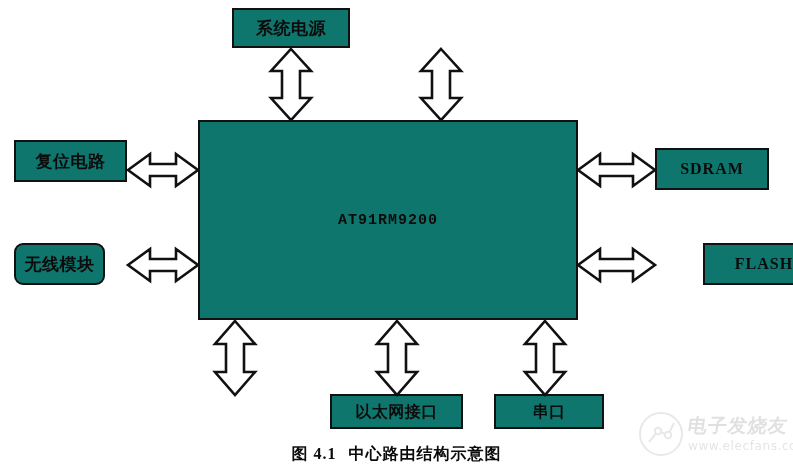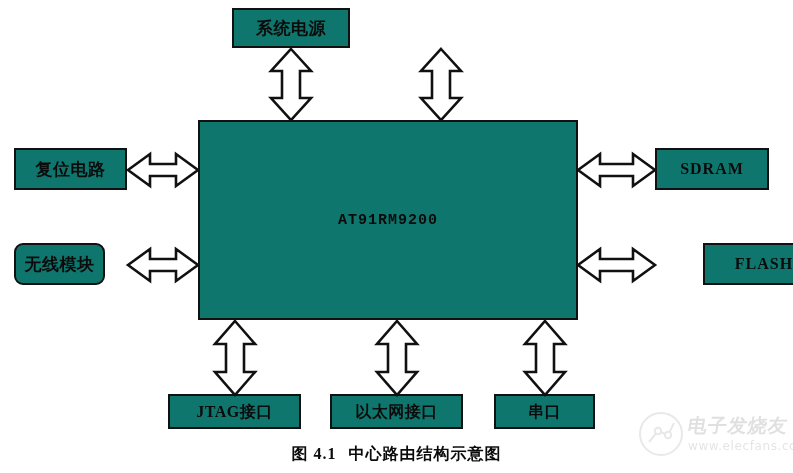--- a/index.html
+++ b/index.html
@@ -69,21 +69,21 @@
     left: 377px;
     top: 8px;
     width: 127px;
     height: 40px;
     font-size: 17px;
   }
 
   
   #node-reset {
     left: 14px;
-    top: 148px;
+    top: 140px;
     width: 113px;
     height: 42px;
     font-size: 17px;
   }
   #node-wireless {
     left: 14px;
     top: 243px;
     width: 91px;
     height: 42px;
     font-size: 17px;
@@ -121,21 +121,21 @@
     left: 330px;
     top: 394px;
     width: 133px;
     height: 35px;
     font-size: 16px;
     align-items: center;
   }
   #node-serial {
     left: 494px;
     top: 394px;
-    width: 101px;
+    width: 110px;
     height: 35px;
     font-size: 16px;
   }
 
   .connector {
     position: absolute;
   }
   .connector svg {
     display: block;
     overflow: visible;
@@ -232,23 +232,20 @@
   </div>
 
   <div class="node" id="node-sdram">
     <span class="label">SDRAM</span>
   </div>
 
   <div class="node" id="node-flash">
     <span class="label">FLASH</span>
   </div>
 
-  <div class="node" id="node-jtag">
-    <span class="label">JTAG接口</span>
-  </div>
 
   <div class="node" id="node-ethernet">
     <span class="label">以太网接口</span>
   </div>
 
   <div class="node" id="node-serial">
     <span class="label">串口</span>
   </div>
 
   <div class="connector" id="conn-power">

